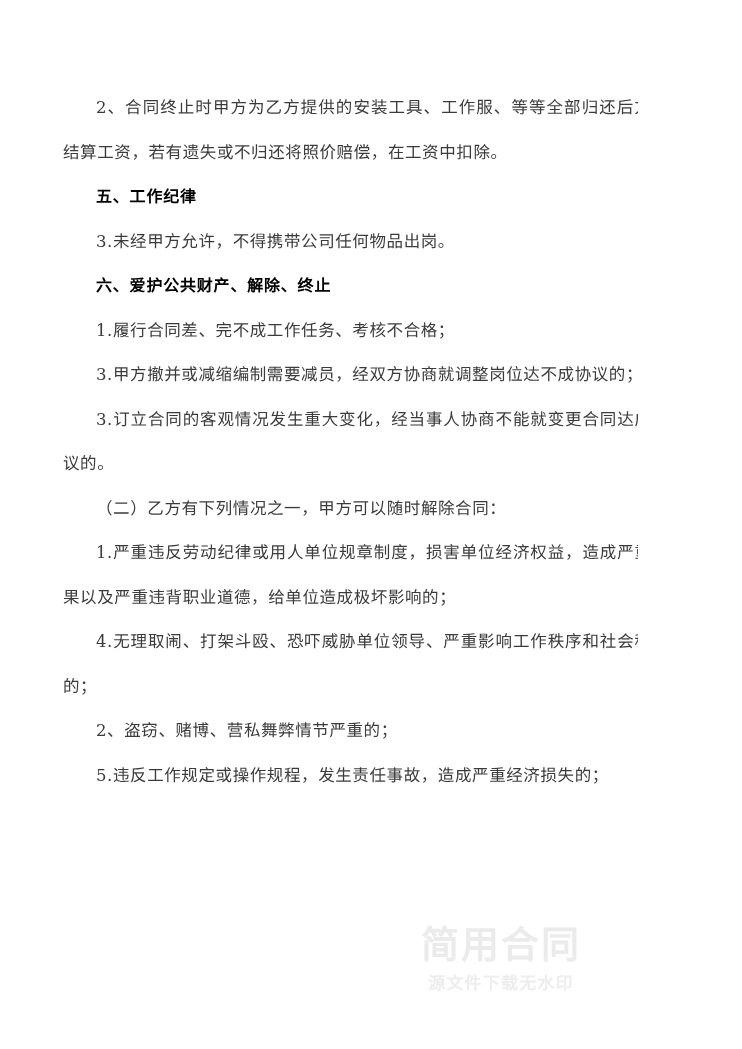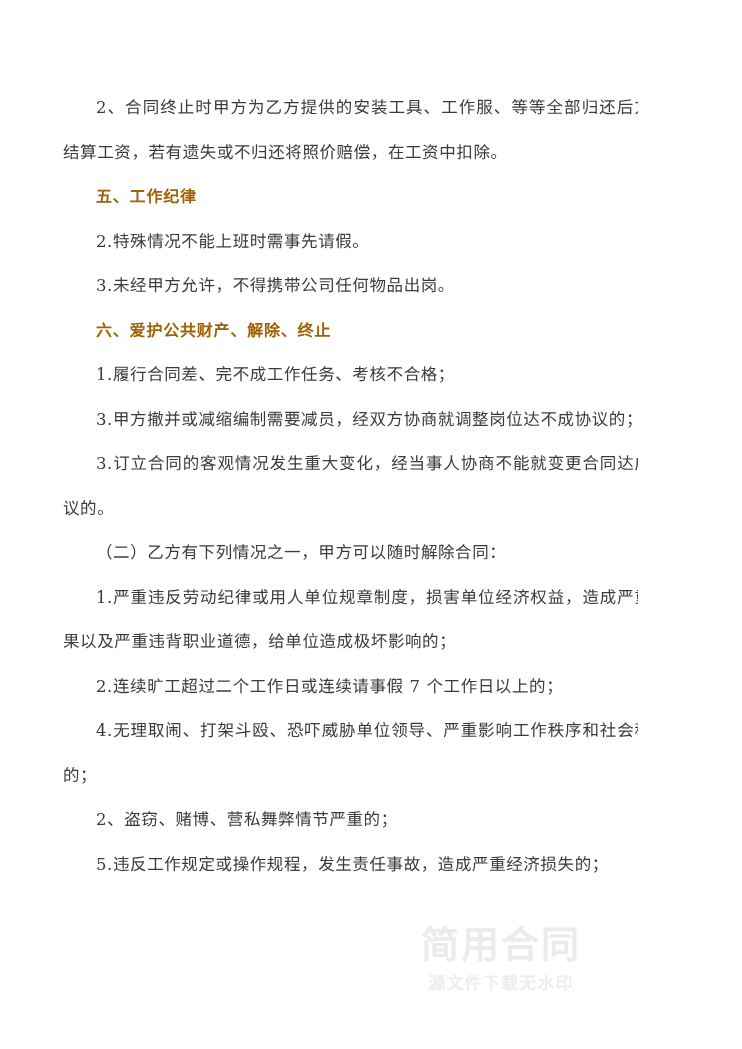--- a/index.html
+++ b/index.html
@@ -40,21 +40,21 @@
   }
 
   .para.indent {
     text-indent: 33px;
   }
 
   .para.heading {
     font-weight: 700;
     text-indent: 33px;
     letter-spacing: 0.8px;
-    color: #a16207;
+    color: #000000;
     font-family: "DejaVu Sans", "Liberation Sans", sans-serif;
     font-size: 16px;
   }
 
   
   .watermark {
     position: absolute;
     right: 26px;
     bottom: 56px;
     width: 222px;
@@ -86,29 +86,27 @@
 </style>
 </head>
 <body>
 
 <div class="page">
 
   <div class="page-body">
 
   <p class="para indent">2、合同终止时甲方为乙方提供的安装工具、工作服、等等全部归还后方可结算工资，若有遗失或不归还将照价赔偿，在工资中扣除。</p>
       <p class="para indent heading">五、工作纪律</p>
-      <p class="para indent">2.特殊情况不能上班时需事先请假。</p>
       <p class="para indent">3.未经甲方允许，不得携带公司任何物品出岗。</p>
       <p class="para indent heading">六、爱护公共财产、解除、终止</p>
       <p class="para indent">1.履行合同差、完不成工作任务、考核不合格；</p>
       <p class="para indent">3.甲方撤并或减缩编制需要减员，经双方协商就调整岗位达不成协议的；</p>
       <p class="para indent">3.订立合同的客观情况发生重大变化，经当事人协商不能就变更合同达成协议的。</p>
       <p class="para indent">（二）乙方有下列情况之一，甲方可以随时解除合同：</p>
       <p class="para indent">1.严重违反劳动纪律或用人单位规章制度，损害单位经济权益，造成严重后果以及严重违背职业道德，给单位造成极坏影响的；</p>
-      <p class="para indent">2.连续旷工超过二个工作日或连续请事假 7 个工作日以上的；</p>
       <p class="para indent">4.无理取闹、打架斗殴、恐吓威胁单位领导、严重影响工作秩序和社会秩序的；</p>
       <p class="para indent">2、盗窃、赌博、营私舞弊情节严重的；</p>
       <p class="para indent">5.违反工作规定或操作规程，发生责任事故，造成严重经济损失的；</p>
     </div>
 
   <div class="watermark">
     <div class="watermark-main">简用合同</div>
     <div class="watermark-sub">源文件下载无水印</div>
   </div>
 

